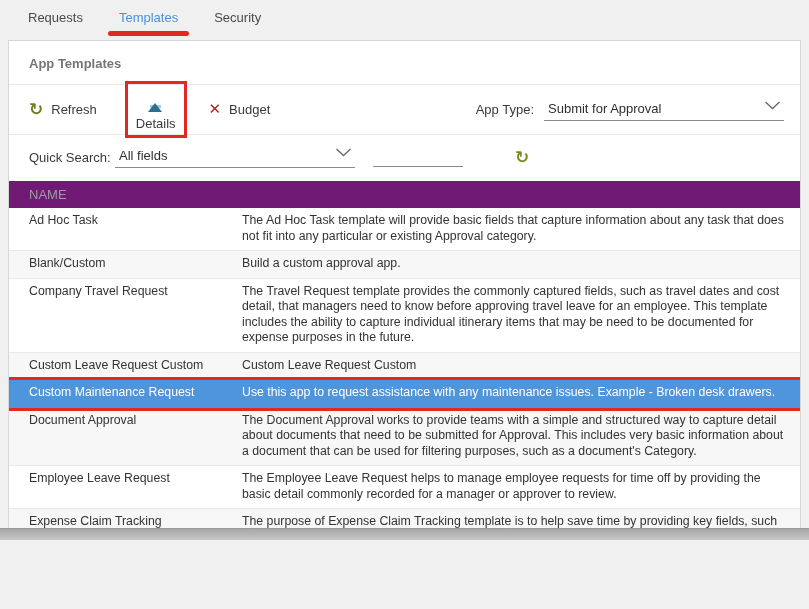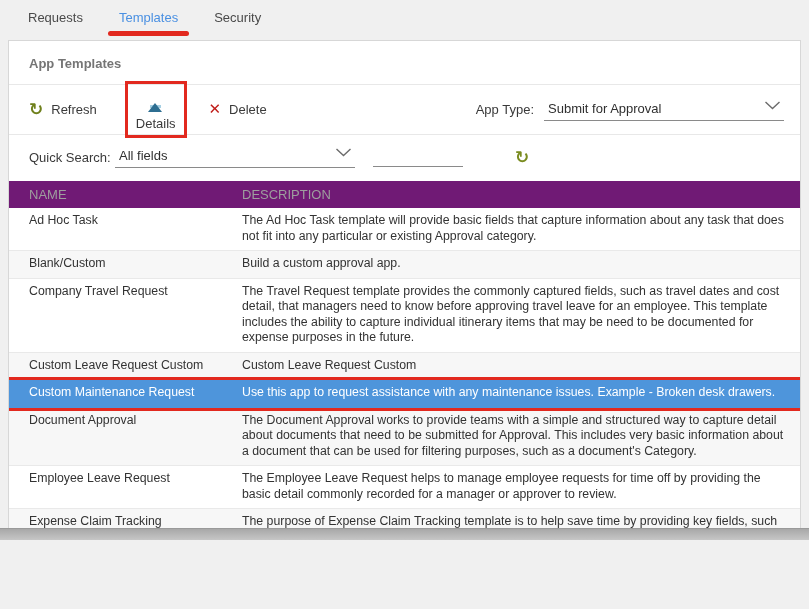--- a/index.html
+++ b/index.html
@@ -111,21 +111,21 @@
         <div class="tb-btn-inner">
           <span class="eject">
             <span class="tri"></span><span class="bar" style="display:block;"></span>
           </span>
           <span>Details</span>
         </div>
       </div>
 
       <div class="tb-btn">
         <span class="glyph delete-glyph">✕</span>
-        <span>Delete</span>
+        <span>Budget</span>
       </div>
 
       <div class="app-type">
         <span>App Type:</span>
         <div class="u-select w240">
           <span>Submit for Approval</span>
           <svg class="chev" width="17" height="9" viewBox="0 0 17 9">
               <polyline points="1.5,1 8.5,7.5 15.5,1" fill="none" stroke="#6b6b6b" stroke-width="1.4"></polyline>
             </svg>
         </div>
@@ -142,21 +142,20 @@
             </svg>
         </div>
         <input class="qs-input" type="text" value="" style="">
         <span class="glyph qs-refresh">↻</span>
       </div>
     </div>
 
     <div>
       <div class="table-header">
         <span class="col-name">NAME</span>
-        <span class="col-desc">DESCRIPTION</span>
       </div>
       <div>
 
       <div class="row">
             <span class="col-name">Ad Hoc Task</span>
             <span class="col-desc">The Ad Hoc Task template will provide basic fields that capture information about any task that does not fit into any particular or existing Approval category.</span>
           </div>
           <div class="row alt">
             <span class="col-name">Blank/Custom</span>
             <span class="col-desc">Build a custom approval app.</span>

